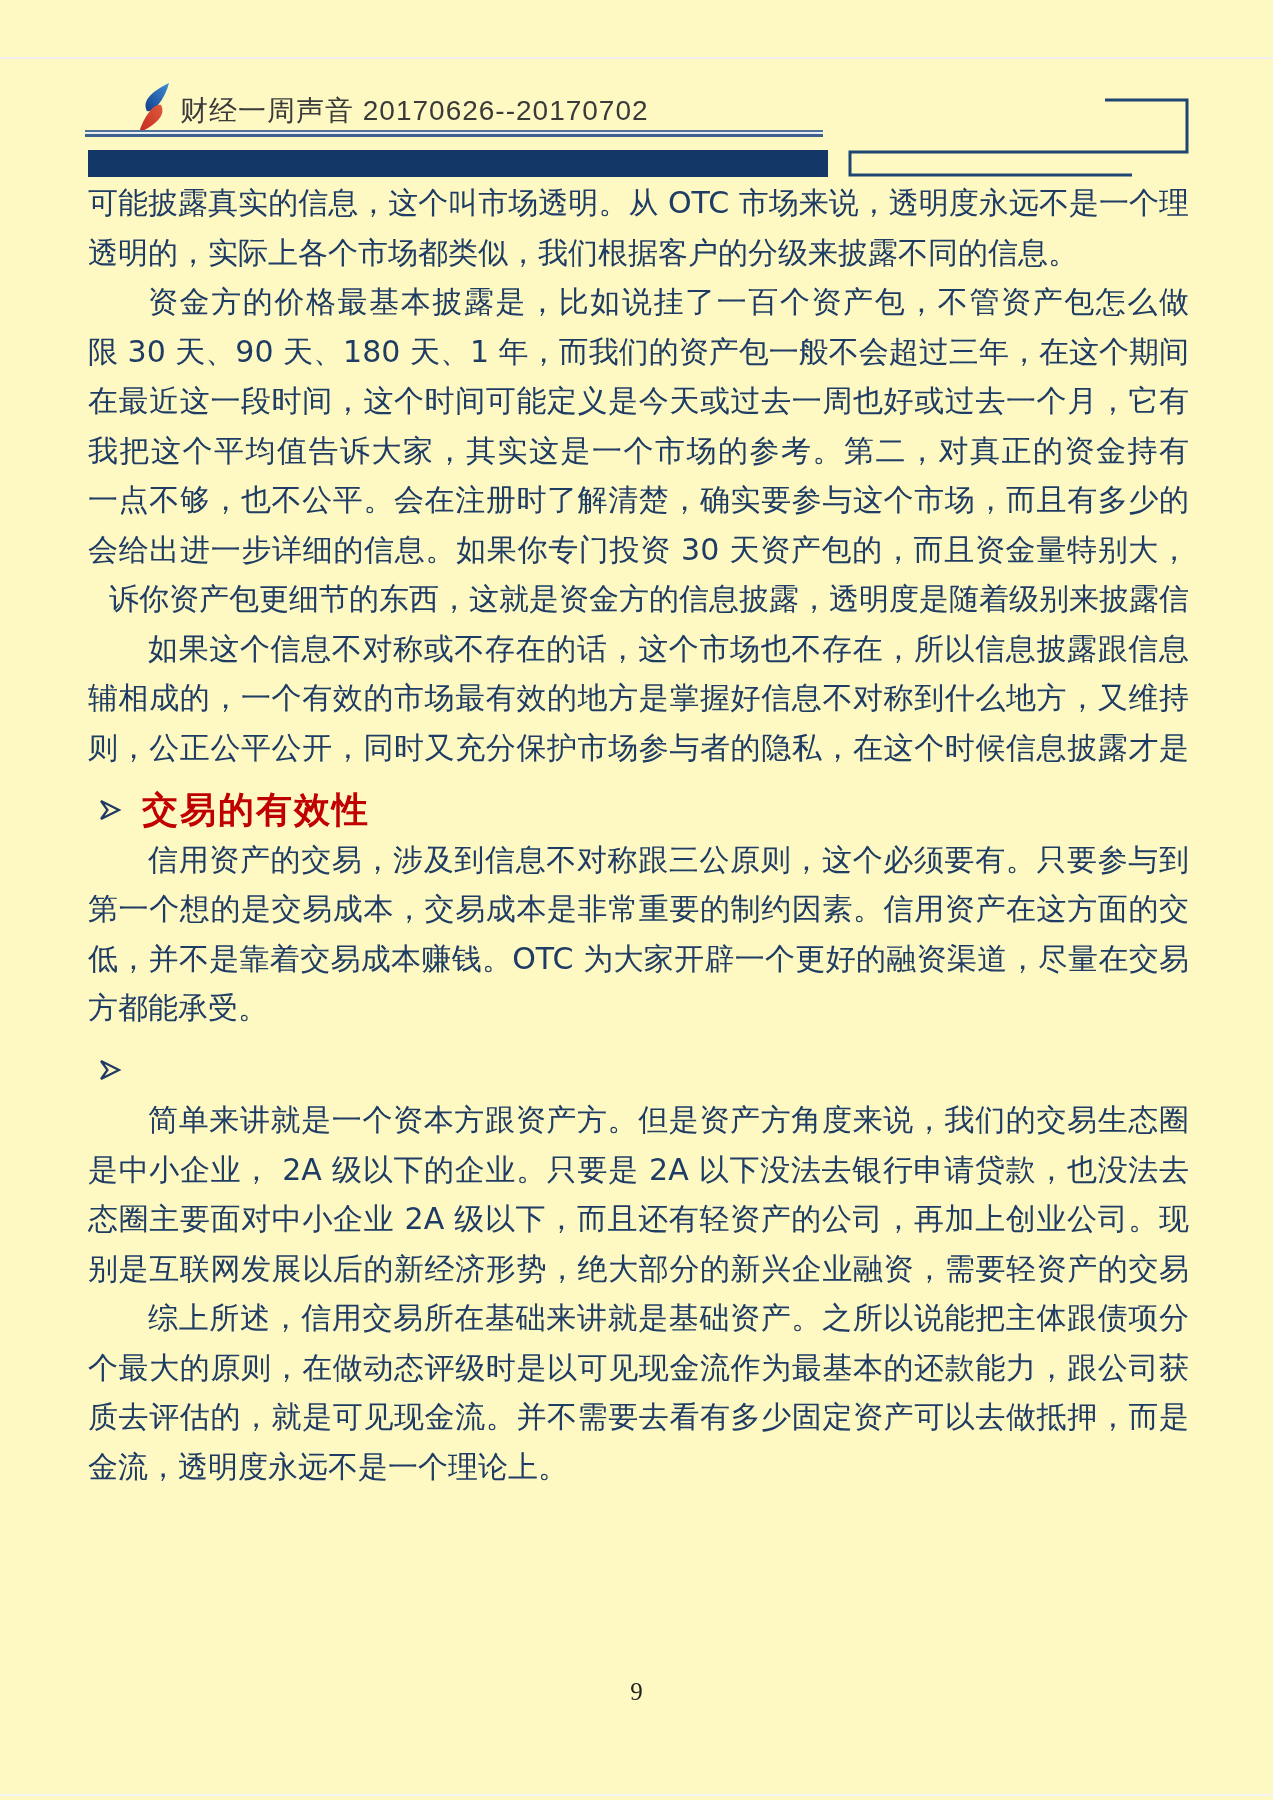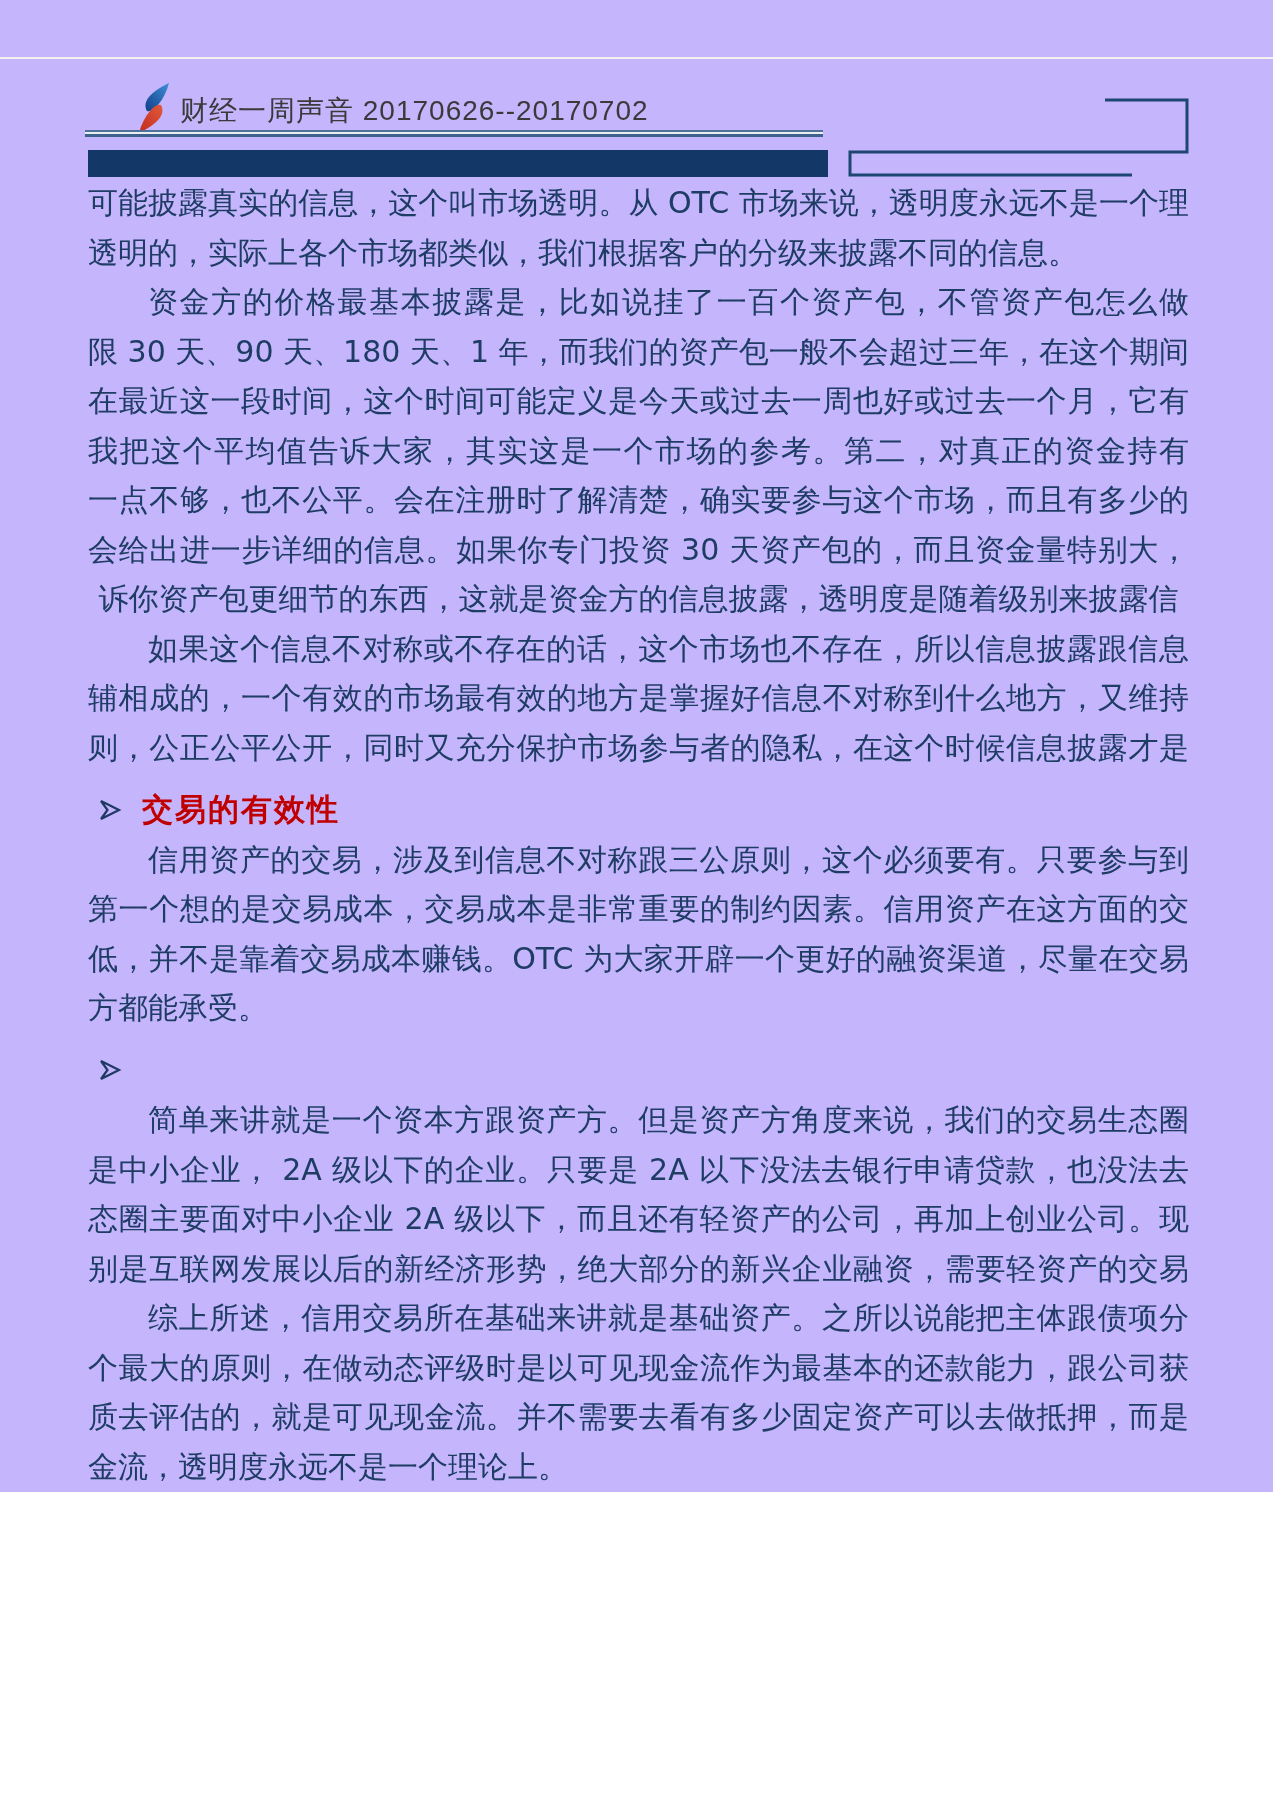--- a/index.html
+++ b/index.html
@@ -1,20 +1,20 @@
 <!DOCTYPE html>
 <html><head>
 <meta charset="utf-8">
 <style>
   html, body { margin: 0; padding: 0; background: #ffffff; }
   .page {
     position: relative;
     width: 1273px;
-    height: 1492px;
-    background: #c4b5fd;
+    height: 1800px;
+    background: #fef9c3;
     overflow: hidden;
     font-family: "DejaVu Sans", sans-serif;
   }
   .scan-line-top {
     position: absolute; left: 0; top: 57px; width: 100%; height: 2px;
     background: #f1f1f1;
   }
   .scan-line-bottom {
     position: absolute; left: 0; top: 1794px; width: 100%; height: 2px;
     background: #f3f3f3;
@@ -45,38 +45,38 @@
   }
   .line {
     font-size: 30px;
     line-height: 49.5px;
     height: 49.5px;
     color: #1e3c64;
     text-align: justify;
     text-align-last: justify;
     overflow: hidden;
   }
-  .line.last { text-align: center; text-align-last: left; font-family: Liberation Serif, serif; }
+  .line.last { text-align: right; text-align-last: left; font-family: Liberation Serif, serif; }
   .line.indent { text-indent: 2em; }
   .heading {
     margin-top: 13px;
     height: 49.5px;
     line-height: 49.5px;
     display: flex;
     align-items: center;
   }
   .heading .bullet-icon {
     margin-left: 10px;
     margin-right: 20px;
     flex: 0 0 auto;
     display: inline-block;
   }
   .heading .htext {
     color: #c00000;
-    font-size: 31px;
+    font-size: 36px;
     font-weight: bold;
     letter-spacing: 2px;
   }
   .page-number {
     position: absolute; left: 0; top: 1678px; width: 100%;
     text-align: center;
     font-family: "Liberation Serif", serif;
     font-size: 25px; color: #222222;
   }
 </style>

